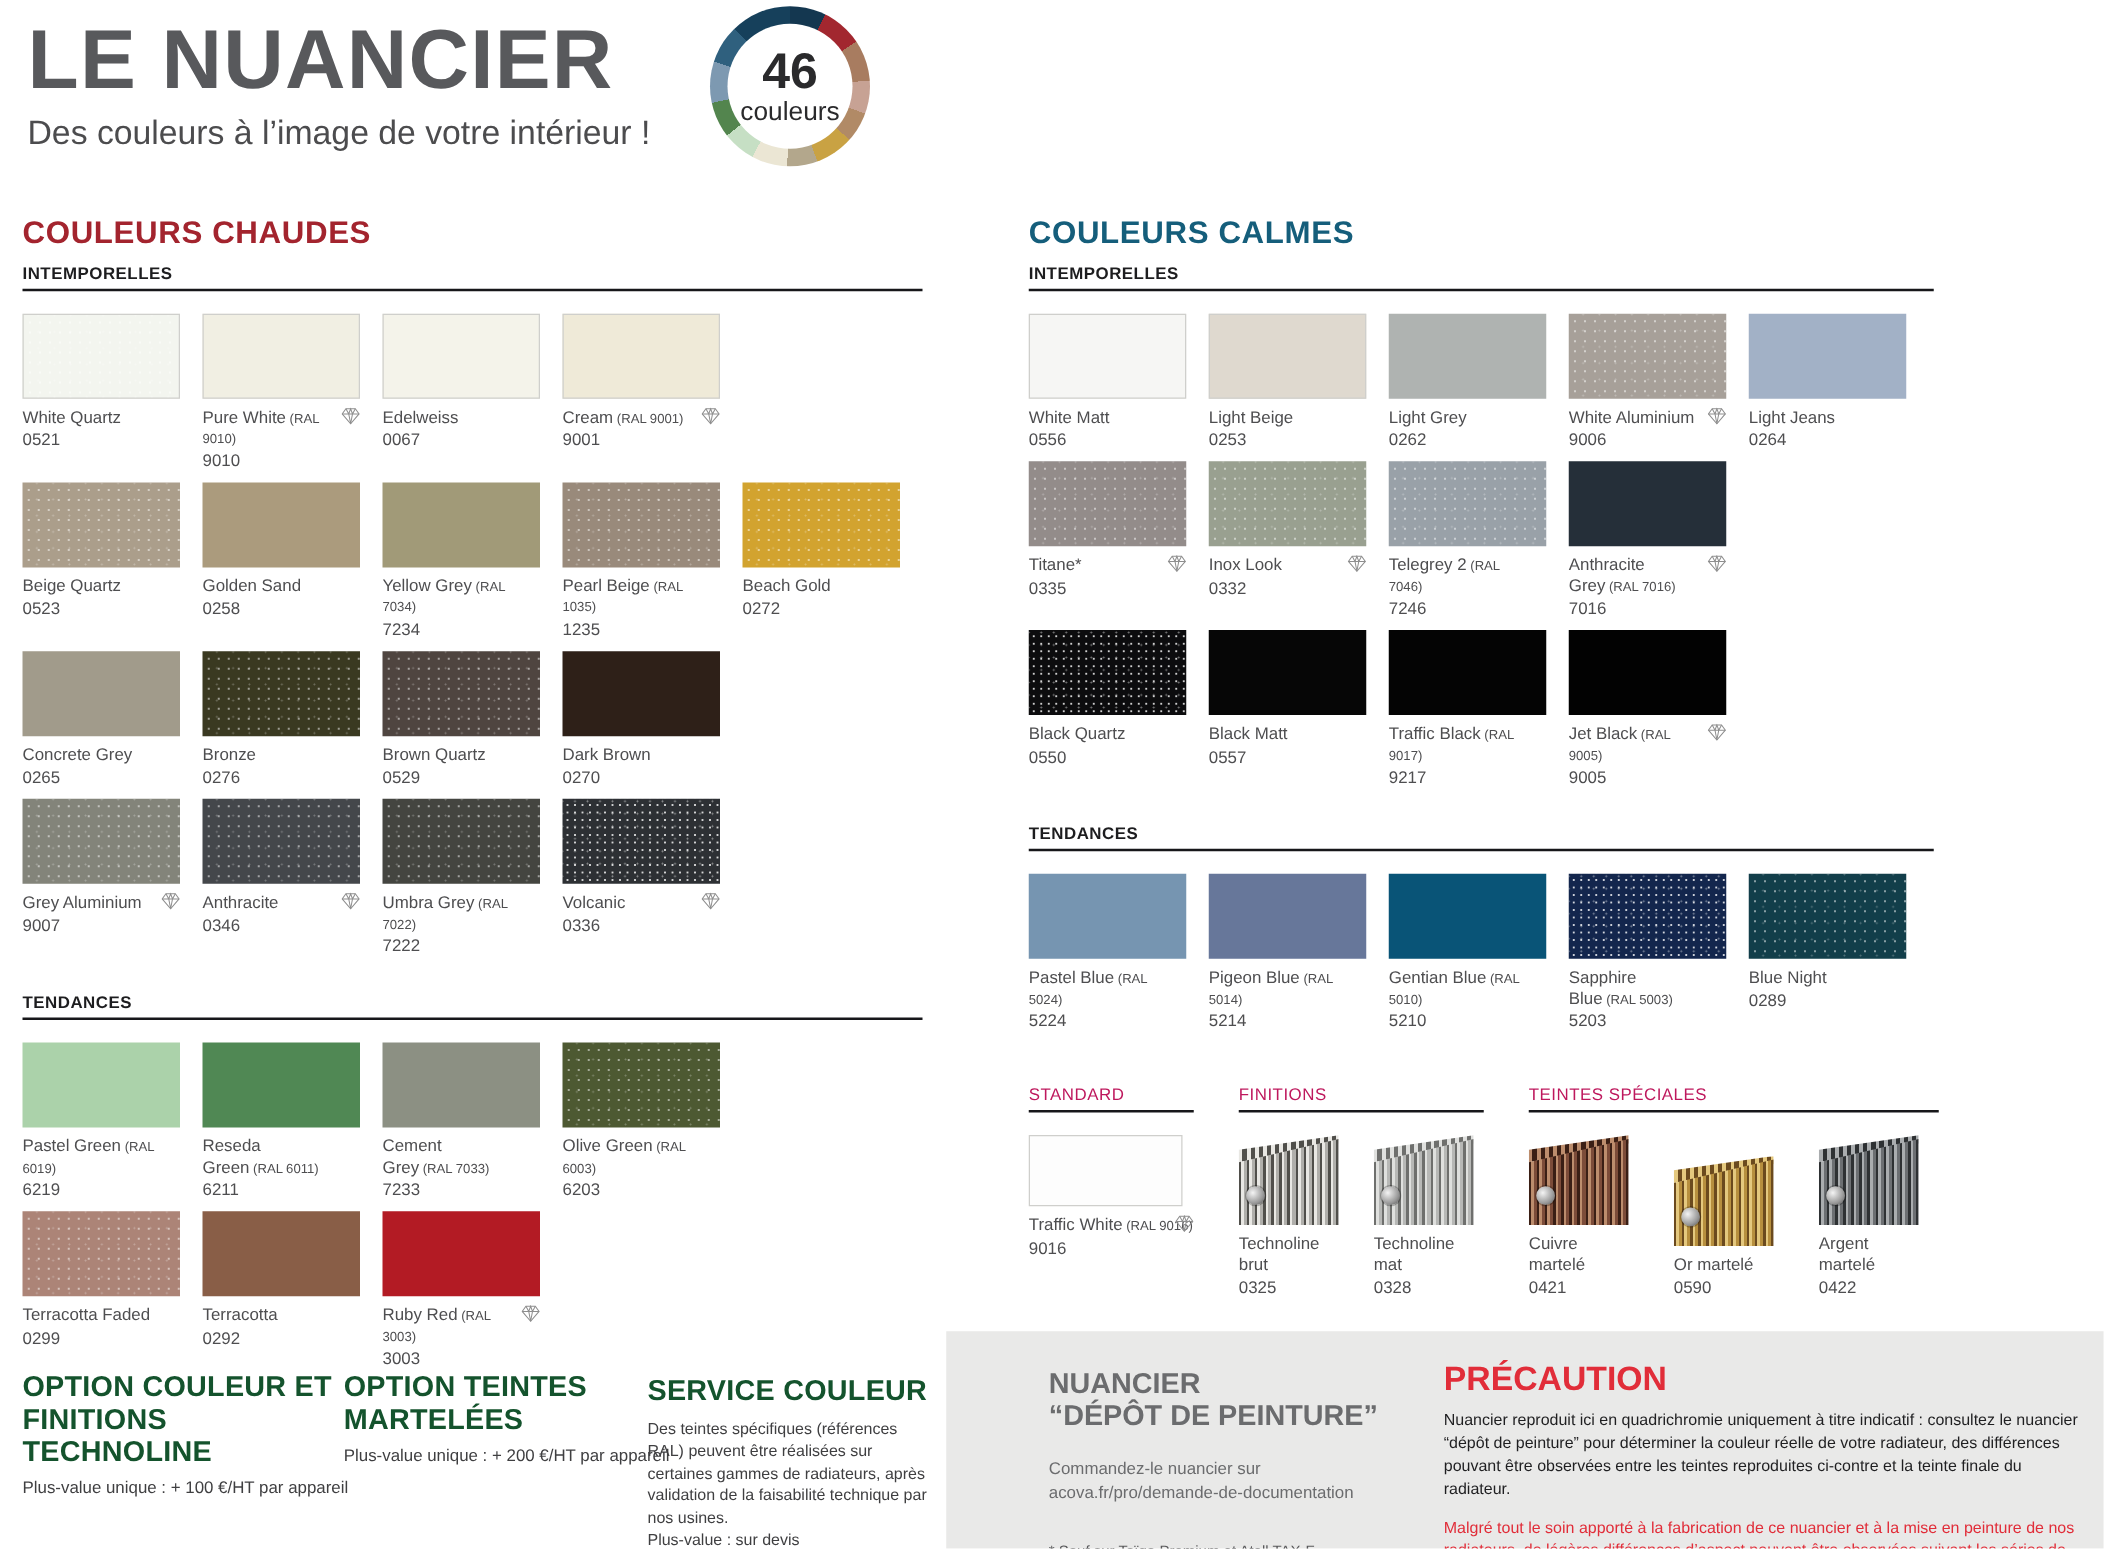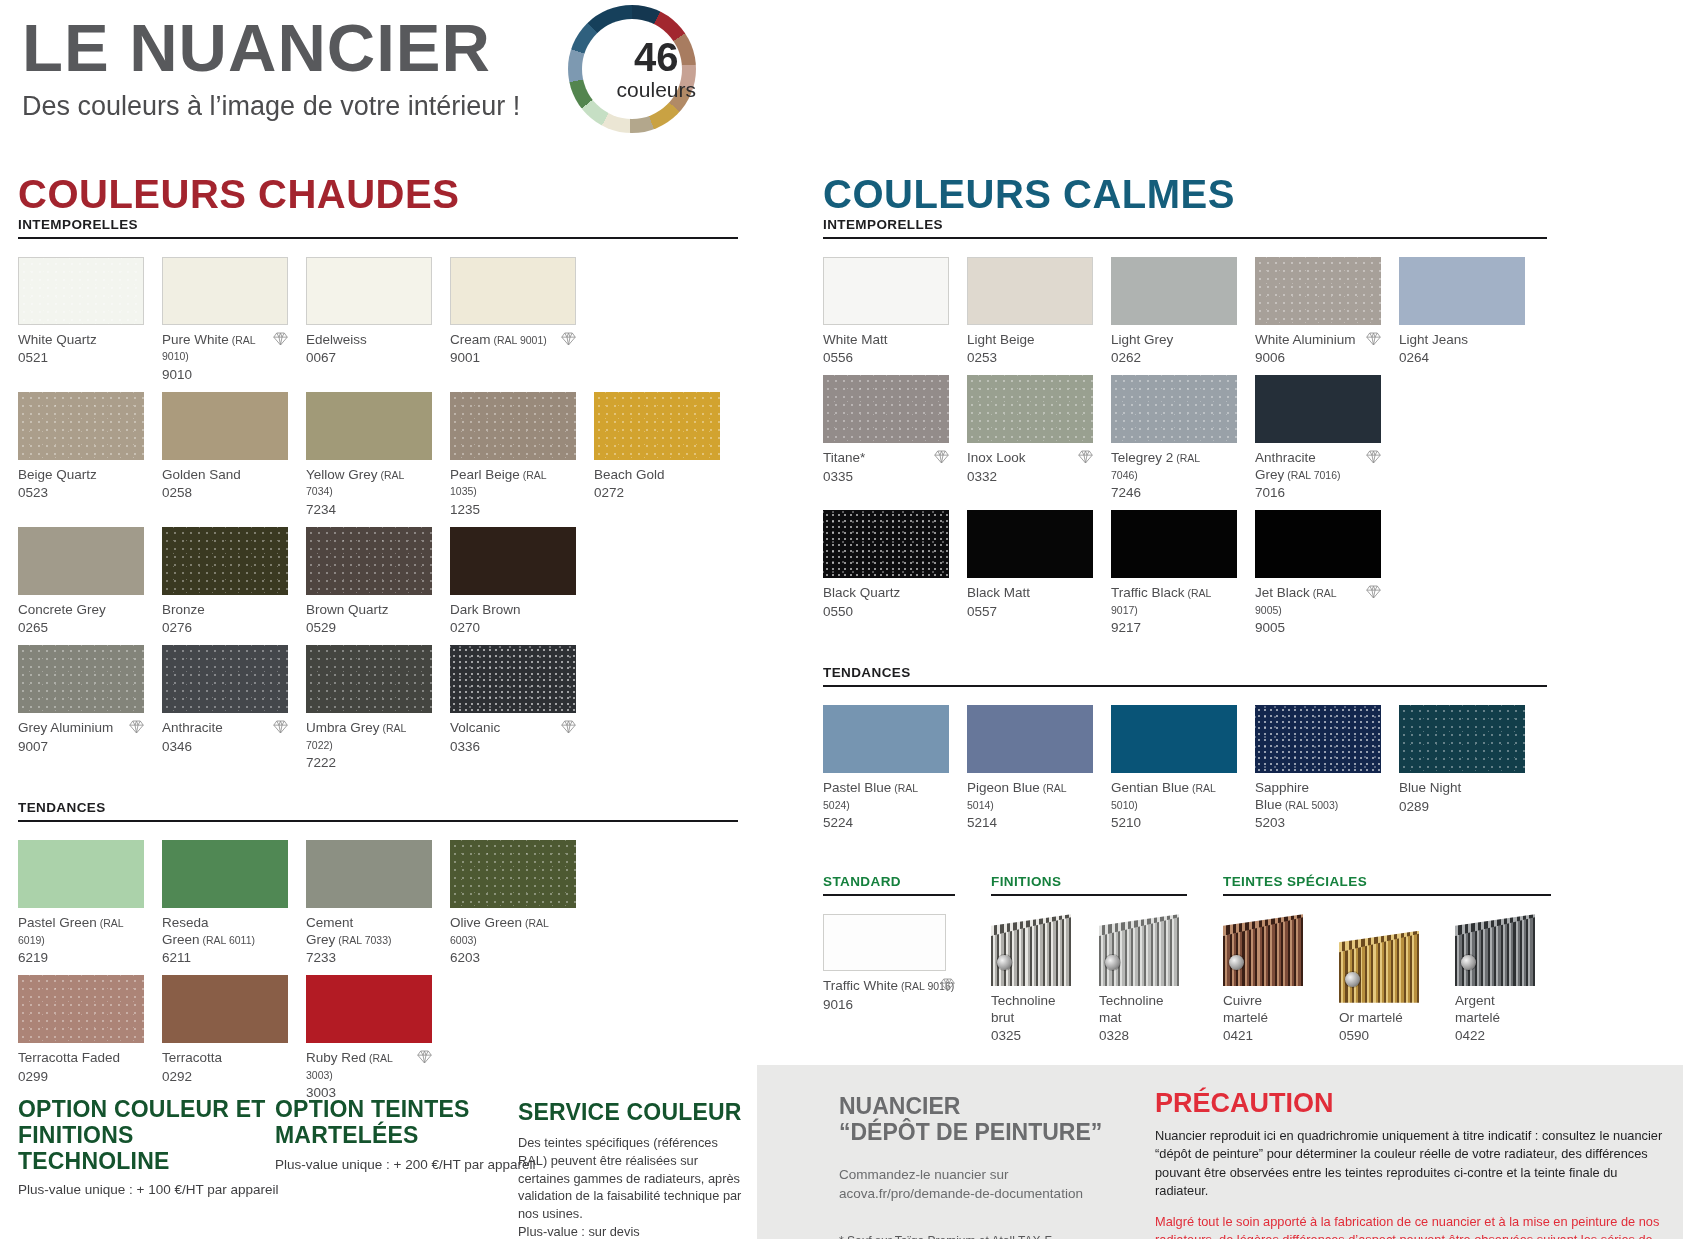--- a/index.html
+++ b/index.html
@@ -10,31 +10,31 @@
   
   .hdr{position:absolute;left:22px;top:14px}
   .hdr h1{font-size:67px;font-weight:700;color:#58595c;letter-spacing:1px;line-height:1}
   .hdr .sub{font-size:27px;color:#4c4c4e;margin-top:10px}
   .badge{position:absolute;left:568px;top:5px;width:128px;height:128px;border-radius:50%;
     background:conic-gradient(from 0deg,
       #143750 0 26deg,#a2272f 26deg 56deg,#a87c60 56deg 86deg,#c7a294 86deg 110deg,
       #b18a66 110deg 132deg,#c9a243 132deg 160deg,#b3a78c 160deg 182deg,#ebe6d4 182deg 208deg,
       #c6dfc4 208deg 232deg,#53854e 232deg 258deg,#7d99b1 258deg 288deg,#2f607e 288deg 316deg,
       #16405b 316deg 360deg);
-    display:flex;align-items:center;justify-content:flex-end}
+    display:flex;align-items:center;justify-content:center}
   .badge::before{content:"";position:absolute;inset:14px;background:#fff;border-radius:50%}
   .badge .in{position:relative;text-align:center}
   .badge-num{font-size:40px;font-weight:800;color:#2a2a2c;line-height:1}
   .badge-lab{font-size:21px;color:#2a2a2c;margin-top:1px}
 
   
   .col{position:absolute;top:172px}
   .col.warm{left:18px;width:720px}
   .col.calm{left:823px;width:724px}
-  .sec-title{font-size:40px;font-weight:700;letter-spacing:.5px;}
+  .sec-title{font-size:25px;font-weight:700;letter-spacing:.5px;margin-bottom:10px}
   .group-label{font-size:13.5px;font-weight:700;color:#1d1d1f;letter-spacing:.4px;
     border-bottom:2px solid #17171a;padding-bottom:5px;margin-bottom:18px}
   .group-label.mt{margin-top:30px}
 
   .srow{display:flex;gap:18px;margin-bottom:10px}
   .swatch{width:126px}
   .chip{width:126px;height:68px;position:relative}
   .chip.lt{border:1px solid #cfcfcc}
   .sp1::after,.sp2::after{content:"";position:absolute;inset:0;
     background-image:radial-gradient(rgba(255,255,255,.5) .6px,transparent .95px),
@@ -46,21 +46,21 @@
   .slabel{position:relative;margin-top:7px;padding-right:20px}
   .snm{font-size:13.5px;color:#4e4e50;line-height:1.22}
   .sral{font-size:10.5px}
   .scode{font-size:13.5px;color:#4e4e50;margin-top:2px}
   .diamond{position:absolute;right:0;top:0}
   .diamond svg,.dia-sm svg{width:15px;height:14px}
   .diamond path,.dia-sm path{stroke:#8e8e8e;fill:none;stroke-width:1.1}
 
   
   .xrow{display:flex;gap:36px;margin-top:44px}
-  .xhead{font-size:13.5px;font-weight:700;color:#15803d;letter-spacing:.4px;
+  .xhead{font-size:13.5px;font-weight:400;color:#be185d;letter-spacing:.4px;
     border-bottom:2px solid #17171a;padding-bottom:5px;margin-bottom:18px}
   .xitems{display:flex;gap:20px;align-items:flex-end}
   .xitem .slabel{padding-right:18px}
   .chip-std{width:123px;height:57px}
   .xitem.std{width:132px}
   .xitem.rad-item{width:96px}
   .xitem.std .snm{white-space:nowrap}
   .rad{width:80px;height:72px;position:relative;background:#fff;overflow:hidden}
   .rad-body{position:absolute;inset:0;
     background:repeating-linear-gradient(90deg,var(--d) 0 2px,var(--l) 2px 4px,var(--b) 4px 6.5px);

